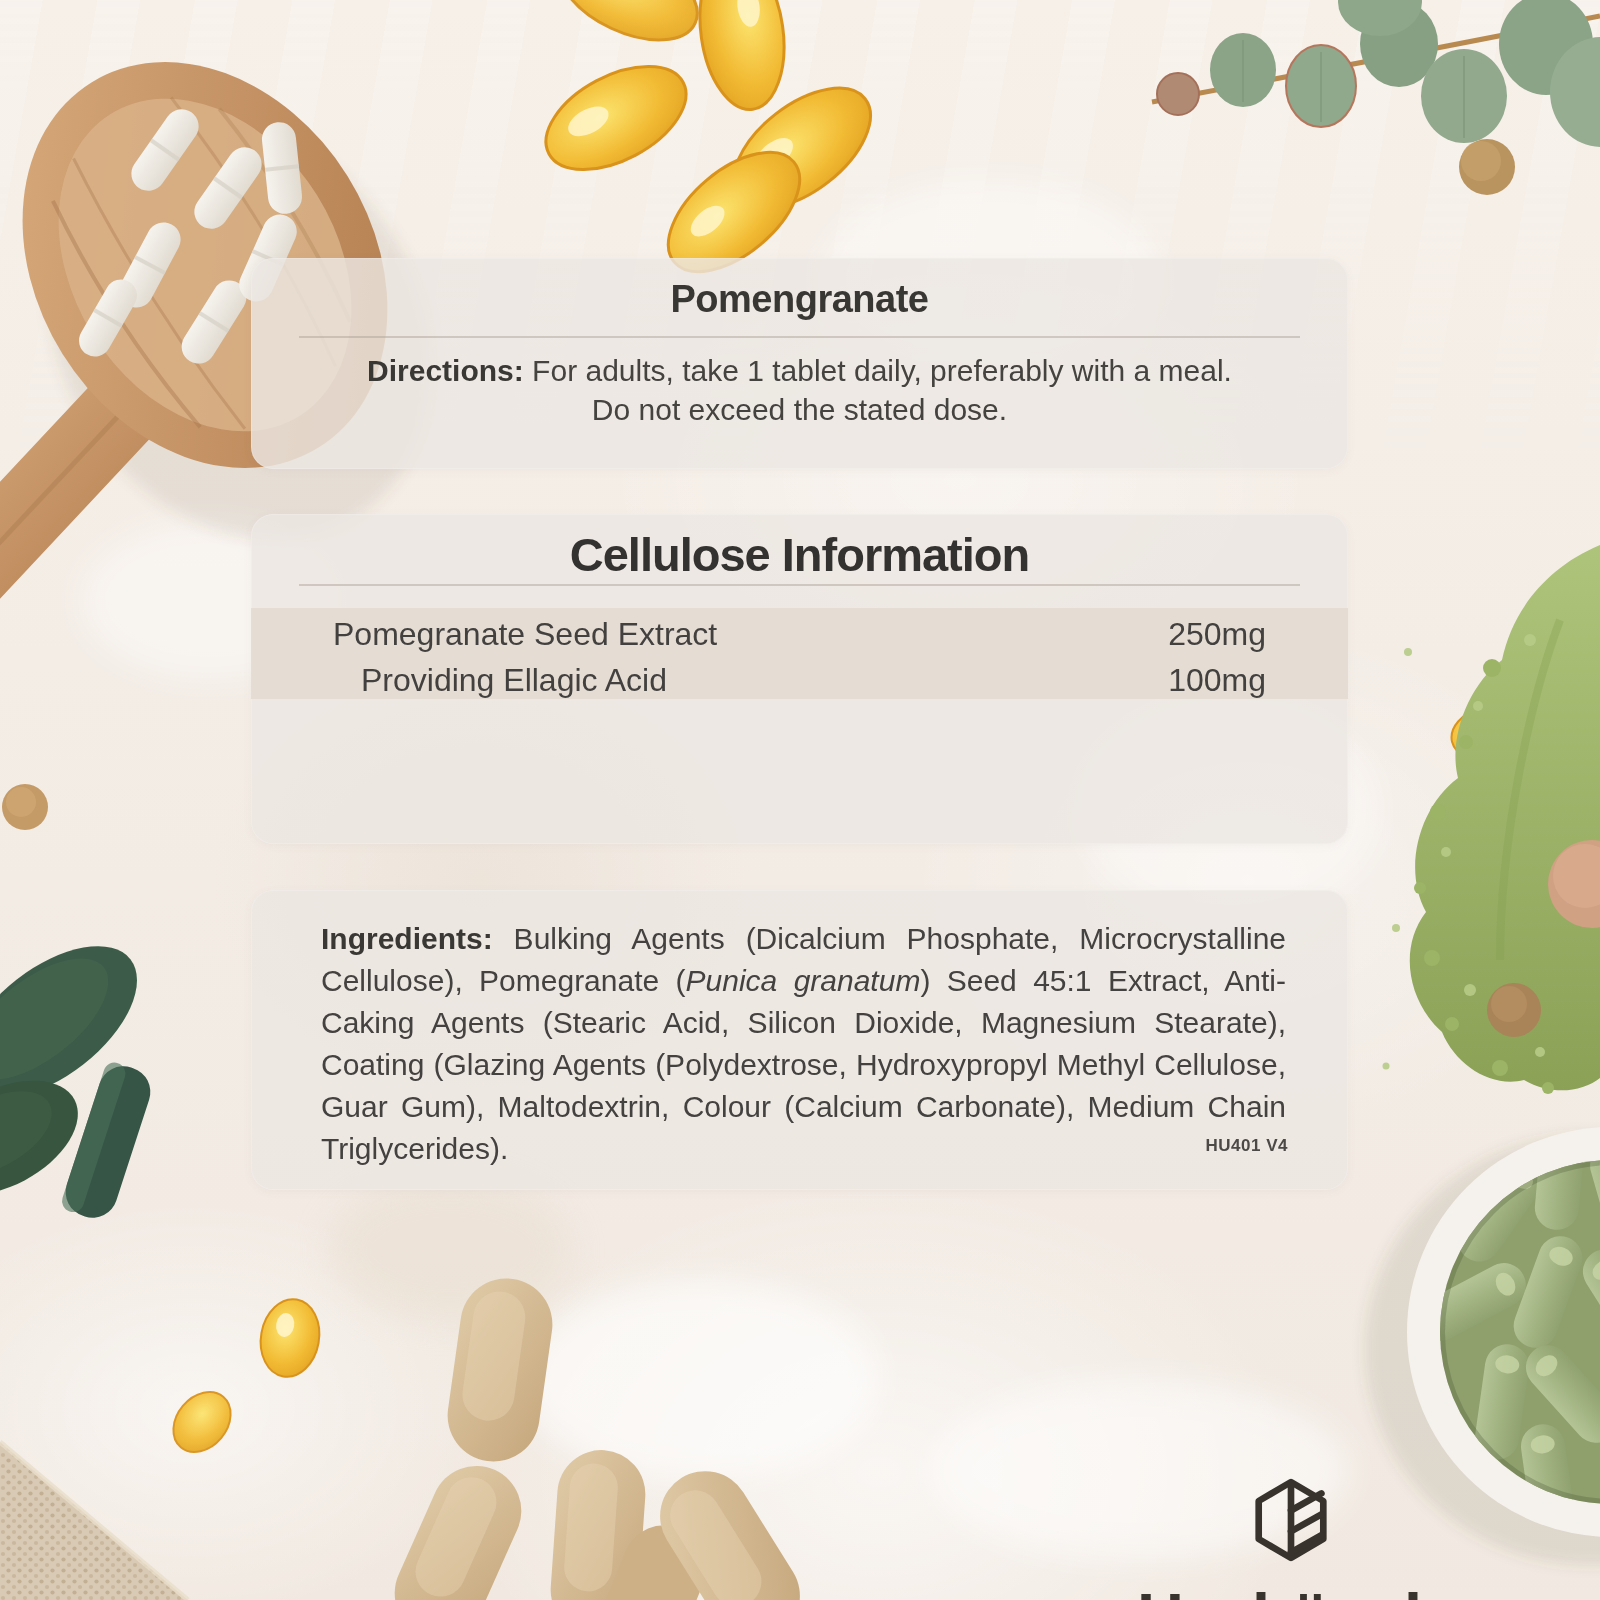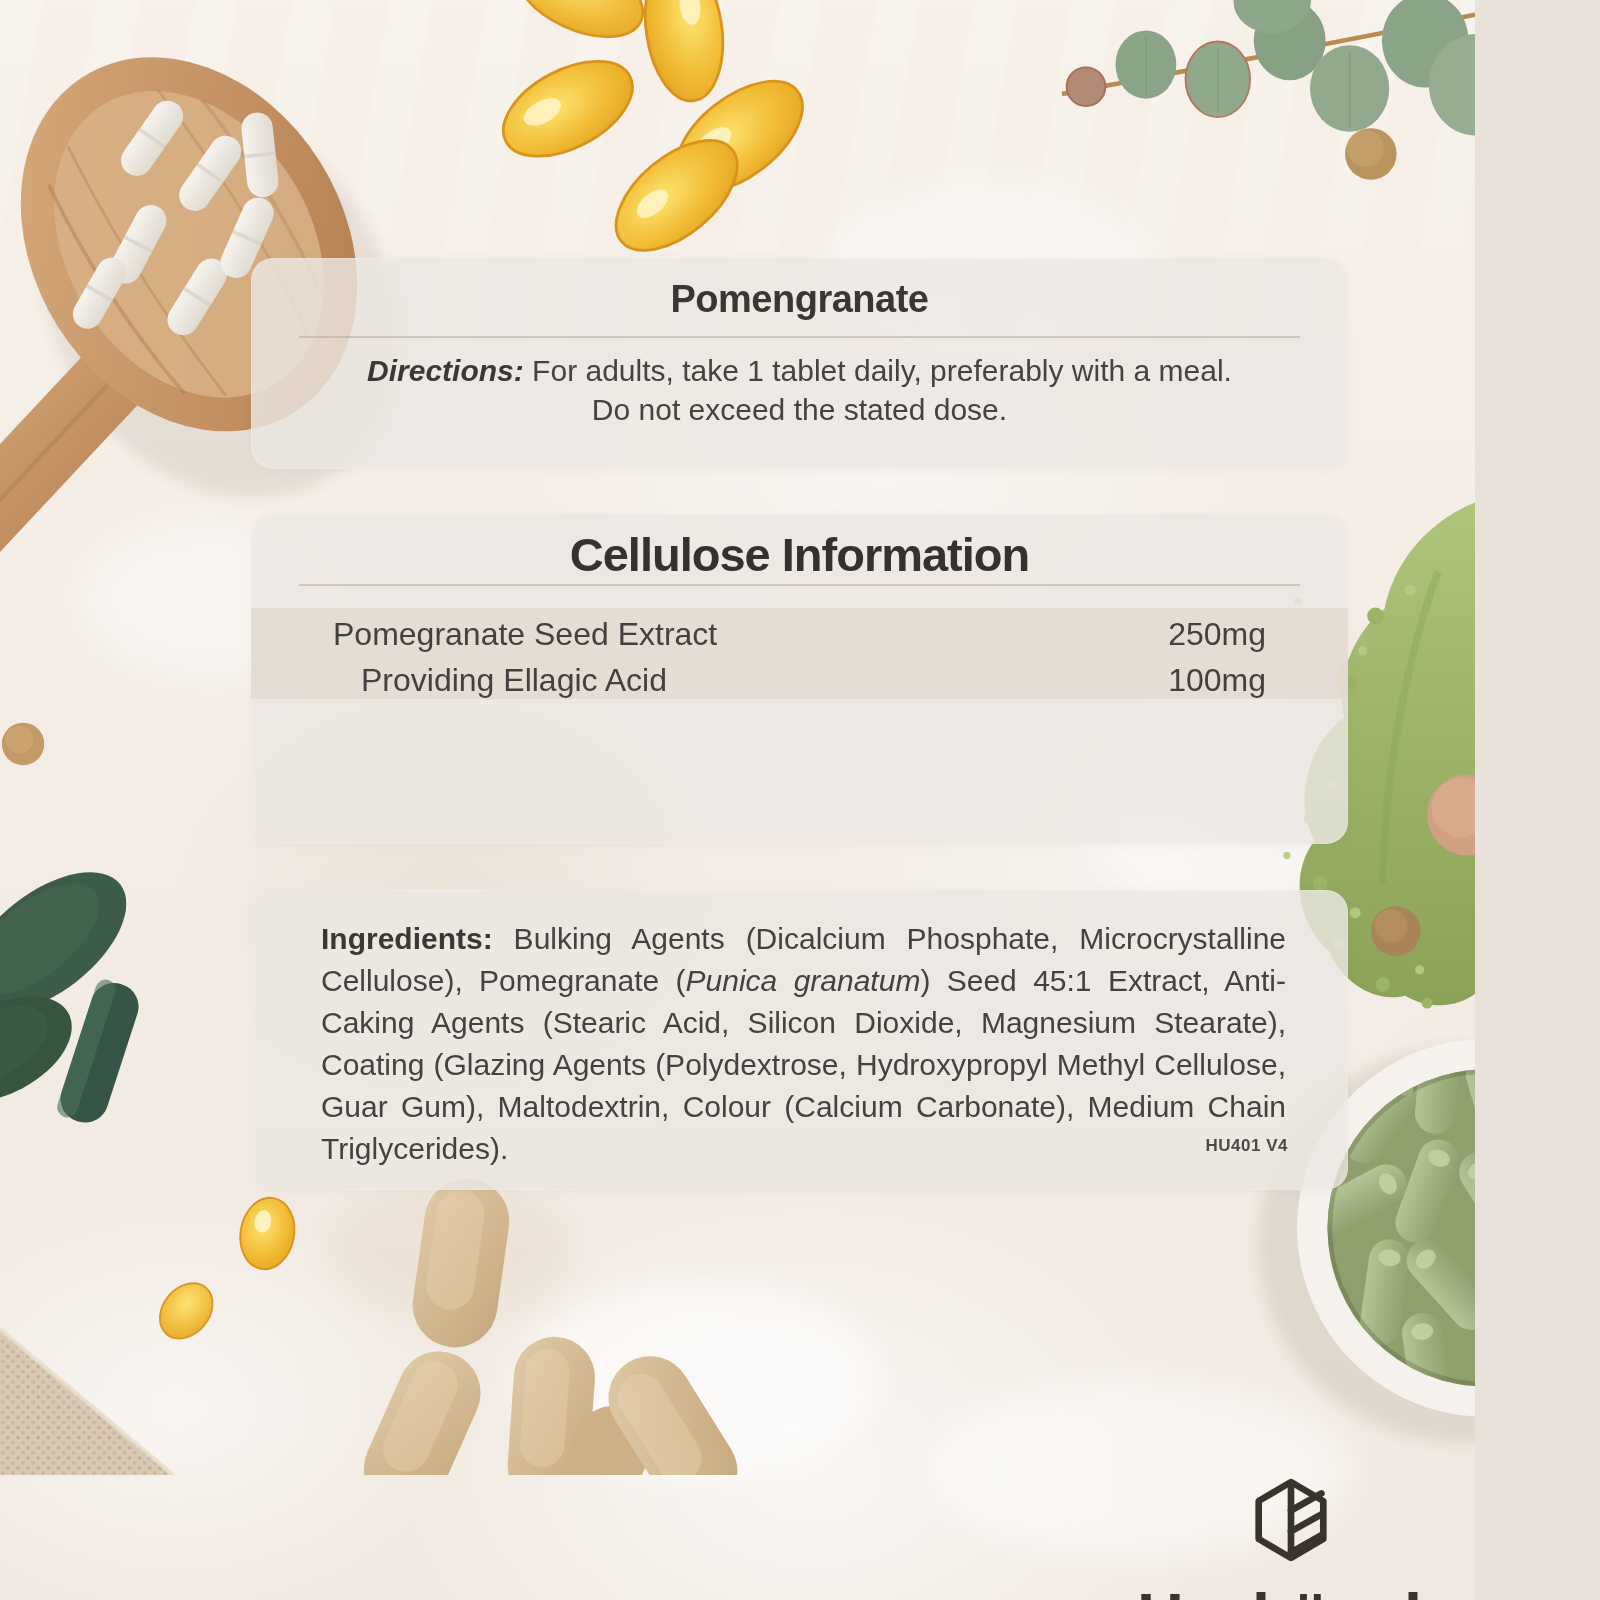--- a/index.html
+++ b/index.html
@@ -1,26 +1,25 @@
 <!DOCTYPE html>
 <html><head>
 <meta charset="utf-8">
 <style>
   html,body{margin:0;padding:0;background:#e8e2da;}
   .stage{
-    position:relative;width:1440px;height:1600px;overflow:hidden;
+    position:relative;width:1600px;height:1600px;overflow:hidden;
     font-family:"Liberation Sans",sans-serif;color:#3f3d3a;
     background:
       radial-gradient(420px 300px at 12% 88%, rgba(255,255,255,.55), rgba(255,255,255,0) 70%),
       radial-gradient(600px 420px at 55% 92%, rgba(255,255,255,.6), rgba(255,255,255,0) 70%),
       radial-gradient(500px 380px at 78% 55%, rgba(255,255,255,.35), rgba(255,255,255,0) 70%),
       radial-gradient(380px 300px at 30% 55%, rgba(231,221,208,.5), rgba(231,221,208,0) 70%),
       radial-gradient(520px 320px at 60% 30%, rgba(255,255,255,.4), rgba(255,255,255,0) 70%),
       linear-gradient(180deg,#f6f0e9 0%,#f3ece5 55%,#f1e9e1 100%);
-    padding-left: 35px;
   }
   .streaks{
     position:absolute;inset:0;pointer-events:none;opacity:.5;
     background:repeating-linear-gradient(100deg,
       rgba(255,255,255,.34) 0 42px, rgba(255,255,255,0) 42px 96px);
     -webkit-mask-image:linear-gradient(to bottom,rgba(0,0,0,.95),rgba(0,0,0,0) 32%);
     mask-image:linear-gradient(to bottom,rgba(0,0,0,.95),rgba(0,0,0,0) 32%);
   }
   .blob{position:absolute;border-radius:50%;filter:blur(16px);}
   .deco{position:absolute;inset:0;}
@@ -30,21 +29,21 @@
     position:absolute;left:251px;width:1097px;border-radius:22px;
     background:rgba(236,230,226,.82);
     box-shadow:0 0 0 1px rgba(255,255,255,.18) inset, 0 2px 10px rgba(120,105,90,.05);
   }
   .panel-directions{top:258px;height:211px;text-align:center;}
   .panel-nutrition{top:514px;height:330px;}
   .panel-ingredients{top:890px;height:300px;}
   .p-title{margin:18px 0 0;font-size:38px;line-height:46px;font-weight:700;color:#393734;letter-spacing:-.5px;}
   .rule{border:none;border-top:2px solid rgba(164,153,140,.42);margin:14px 48px 0;}
   .directions-text{margin:13px 40px 0;font-size:30px;line-height:39px;color:#454340;}
-  .directions-text strong{color:#3a3835;font-style:italic;}
+  .directions-text strong{color:#3a3835;}
   .dir-line2{display:block;}
   .n-heading{margin:12px 0 0;text-align:center;font-size:47px;line-height:58px;font-weight:700;color:#343230;letter-spacing:-1px;}
   .n-sub{margin:18px 82px 0;font-size:33px;line-height:46px;font-weight:700;color:#3a3835;}
   .n-rows{margin-top:22px;}
   .nrow{display:flex;justify-content:space-between;align-items:flex-end;height:45px;padding:0 82px;font-size:32px;color:#434140;}
   .band-a{background:rgba(226,216,205,.75);}
   .band-b{background:rgba(213,201,188,.85);height:46px;}
   .band-c{background:rgba(226,216,205,.75);height:46px;}
   .nrow.indent .nlabel{padding-left:28px;}
   .ingredients-text{margin:28px 62px 0 70px;font-size:30px;line-height:42px;color:#444240;text-align:justify;}

